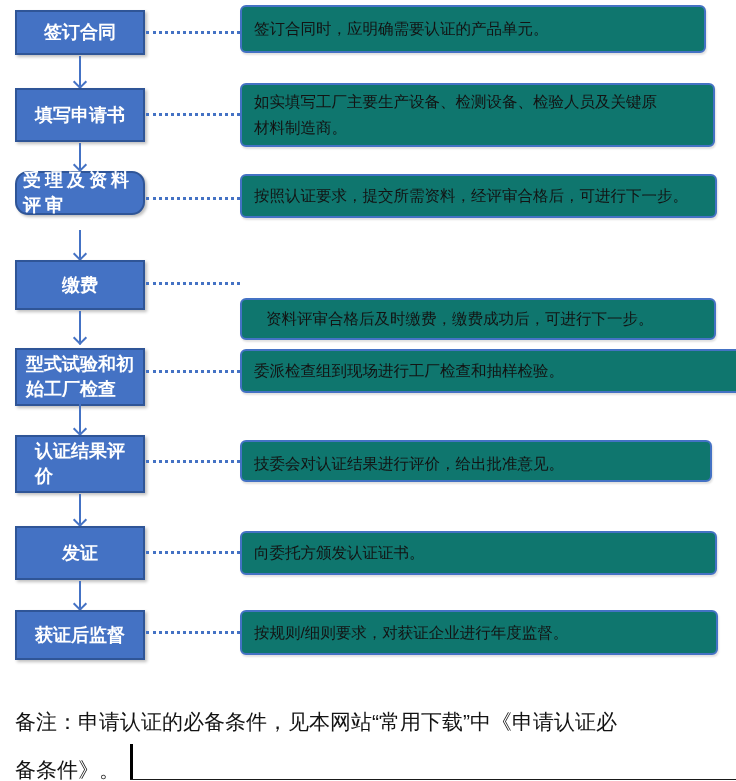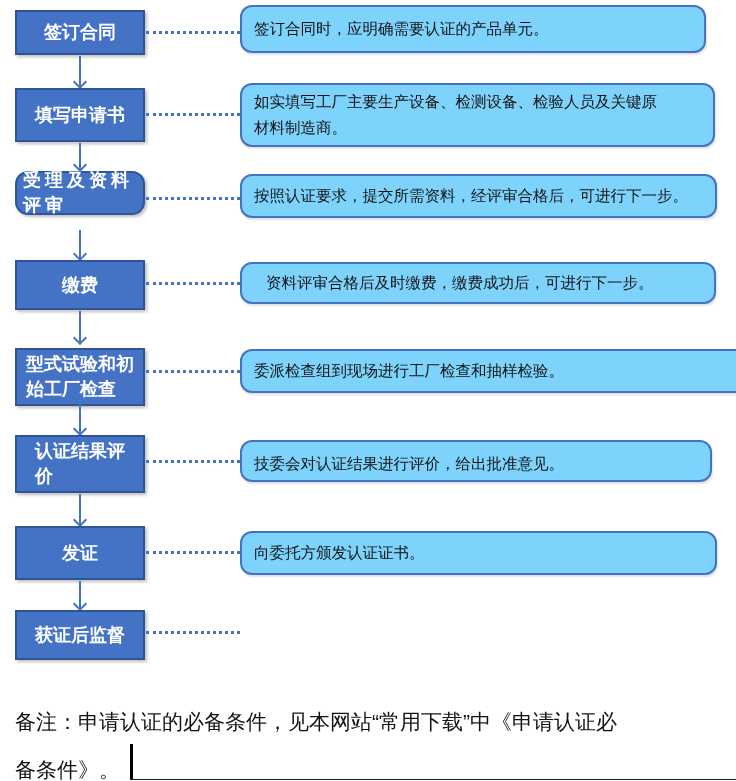--- a/index.html
+++ b/index.html
@@ -68,33 +68,33 @@
     position:absolute;
     left:146px;
     width:94px;
     height:0;
     border-top:3px dotted var(--accent);
   }
   
   .desc-box{
     position:absolute;
     left:240px;
-    background:#7dd3fc;
+    background:#0f766e;
     border:2px solid var(--accent);
-    border-radius:12px;
+    border-radius:6px;
     box-shadow:1px 2px 2px rgba(0,0,0,0.12);
     display:flex;
     align-items:center;
     padding:3px 10px 3px 12px;
     font-size:15.5px;
     line-height:26px;
     color:#131313;
     white-space:pre-line;
   }
-  .desc-box.indent{padding-left:24px;}
+  .desc-box.indent{padding-left:24px;margin-top:36px;}
   
   .note{
     position:absolute;
     left:15px;
     top:698px;
     width:700px;
     font-size:21px;
     color:#131313;
   }
   .note .line{line-height:48px; height:48px;}
@@ -186,20 +186,23 @@
   <div class="connector" style="top:551px;"></div>
   <div class="desc-box" style="top:531px;height:44px;width:477px;">
     <span>向委托方颁发认证证书。</span>
   </div>
   <div class="v-arrow" style="top:581px;height:29px;"></div>
 
   <div class="step-box" style="top:610px;height:50px;">
     <span>获证后监督</span>
   </div>
   <div class="connector" style="top:631px;"></div>
+  <div class="desc-box" style="top:610px;height:45px;width:478px;">
+    <span>按规则/细则要求，对获证企业进行年度监督。</span>
+  </div>
 
   <div class="note">
     <div class="line">备注：申请认证的必备条件，见本网站“常用下载”中《申请认证必</div>
     <div class="line">备条件》。</div>
   </div>
 
   <div class="caret"></div>
   <div class="bottom-line"></div>
 
 </div>

